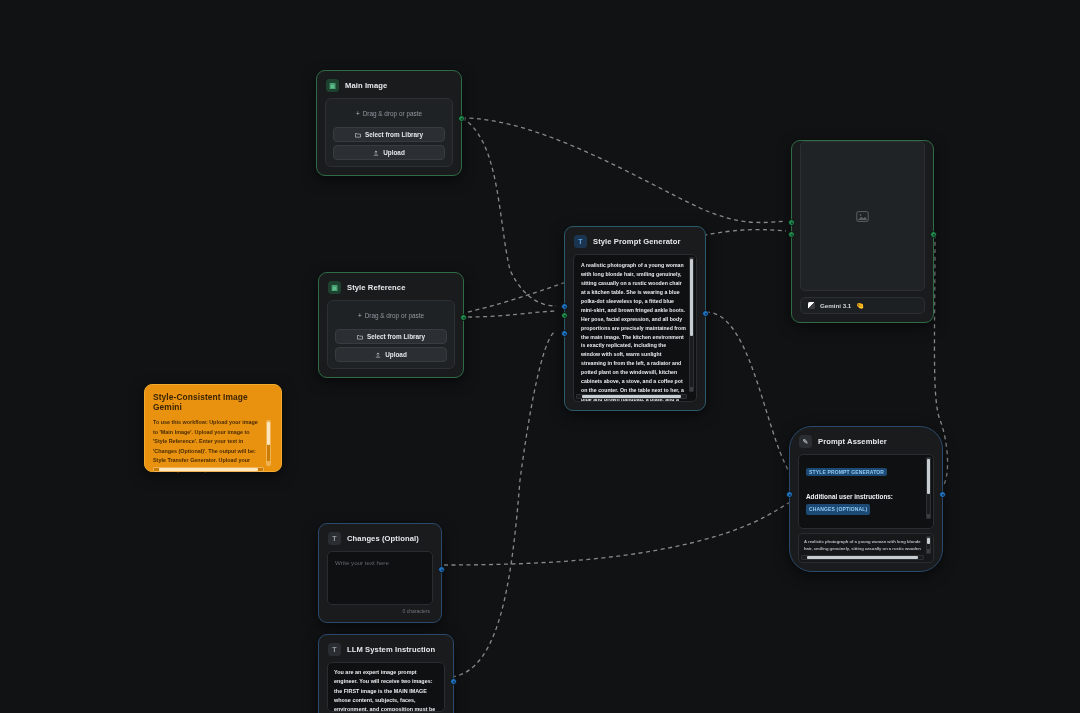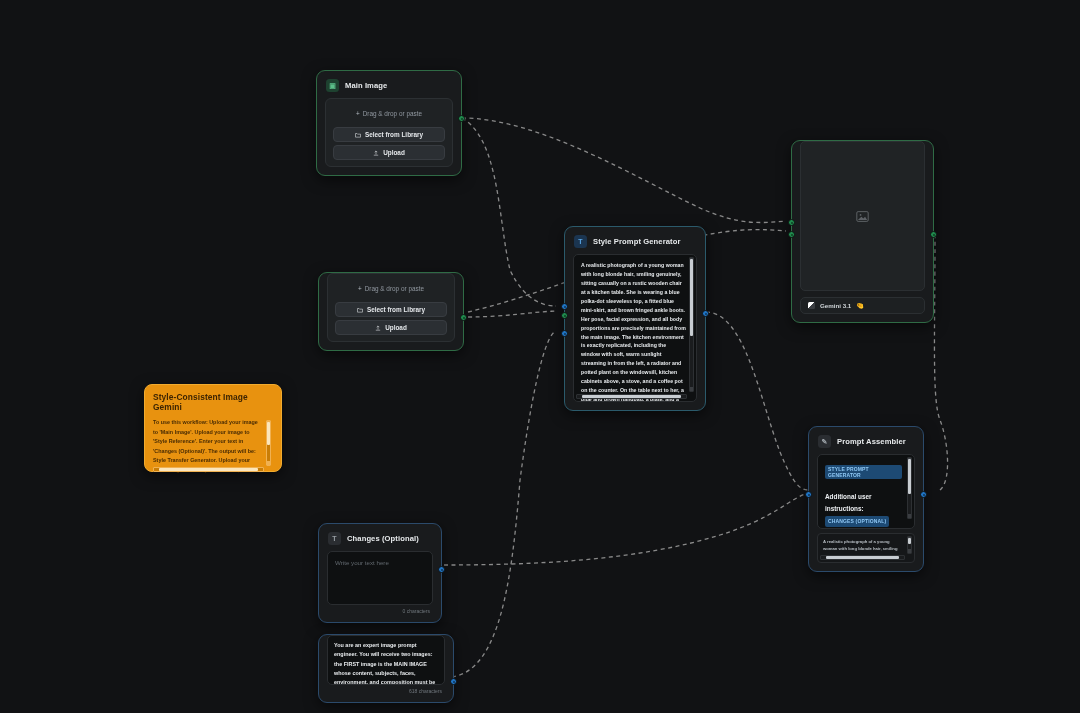--- a/index.html
+++ b/index.html
@@ -194,20 +194,24 @@
               <path d="M6 9V2M3.4 4.4L6 1.8l2.6 2.6M1.6 10.4h8.8" fill="none" stroke="#d6dade" stroke-width="1.2"></path>
             </svg>
           <span>Upload</span>
         </div>
       </div>
     </div>
     <div class="port green" style="right:-4px; top:44px;"></div>
   </div>
 
   <div class="node green" style="left:318px; top:232px; width:146px;">
+    <div class="node-head">
+      <span class="nicon g">▣</span>
+      <span class="ntitle">Style Reference</span>
+    </div>
     <div class="node-body">
       <div class="dropzone">
         <div class="dz-hint">
           <span class="plus">+</span><span>Drag &amp; drop or paste</span>
         </div>
         <div class="dz-btn">
           <svg viewBox="0 0 12 12">
               <path d="M1 3h3l1 1.3h6v6H1z" fill="none" stroke="#d6dade" stroke-width="1.2"></path>
             </svg>
           <span>Select from Library</span>
@@ -262,21 +266,21 @@
         <span class="sq"></span>
         <span class="lbl">Gemini 3.1</span>
         <span class="emo">🤏</span>
       </div>
     </div>
     <div class="port green" style="left:-4px; top:78px;"></div>
     <div class="port green" style="left:-4px; top:90px;"></div>
     <div class="port green" style="right:-4px; top:90px;"></div>
   </div>
 
-  <div class="node blue" style="left:808px; top:386px; width:116px;">
+  <div class="node blue" style="left:789px; top:386px; width:154px;border-radius:23px;">
     <div class="node-head">
       <span class="nicon gry">✎</span>
       <span class="ntitle">Prompt Assembler</span>
     </div>
     <div class="node-body">
       <div class="ta" style="height:75px;">
         <div class="ta-inner" style="padding:7px 12px 6px 7px;">
           <span class="chip">STYLE PROMPT GENERATOR</span>
           <div style="height:11px"></div>
           <div class="as-line">
@@ -314,20 +318,24 @@
     <div class="node-body">
       <div class="ta" style="height:54px;">
         <div class="ph">Write your text here</div>
       </div>
       <div class="charcount">0 characters</div>
     </div>
     <div class="port blue" style="right:-4px; top:42px;"></div>
   </div>
 
   <div class="node blue" style="left:318px; top:594px; width:136px;">
+    <div class="node-head">
+      <span class="nicon gry">T</span>
+      <span class="ntitle">LLM System Instruction</span>
+    </div>
     <div class="node-body">
       <div class="ta" style="height:50px;">
         <div class="ta-inner" style="padding:5px 6px;">
           <p style="font-size:5.4px;">You are an expert image prompt engineer. You will receive two images: the FIRST image is the MAIN IMAGE whose content, subjects, faces, environment, and composition must be fully preserved. The SECOND image is the STYLE</p>
         </div>
       </div>
       <div class="charcount">618 characters</div>
     </div>
     <div class="port blue" style="right:-4px; top:43px;"></div>
   </div>

